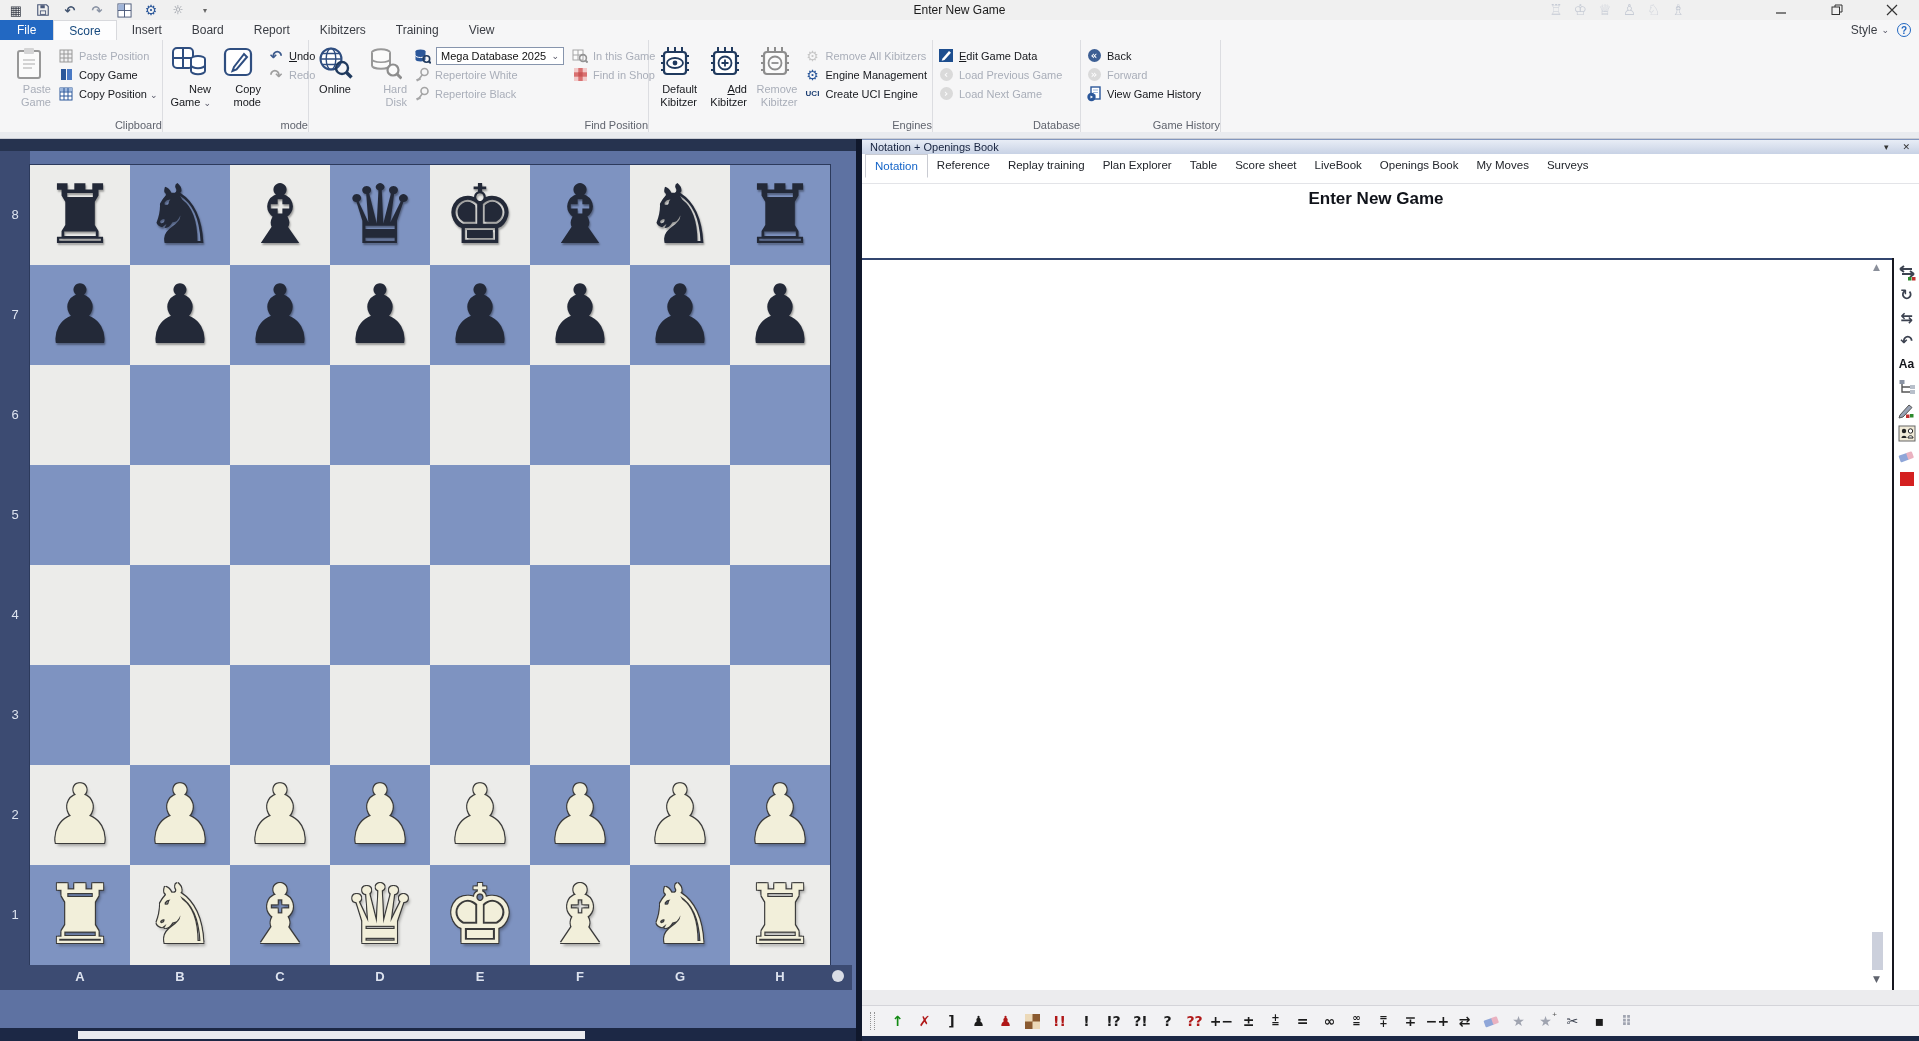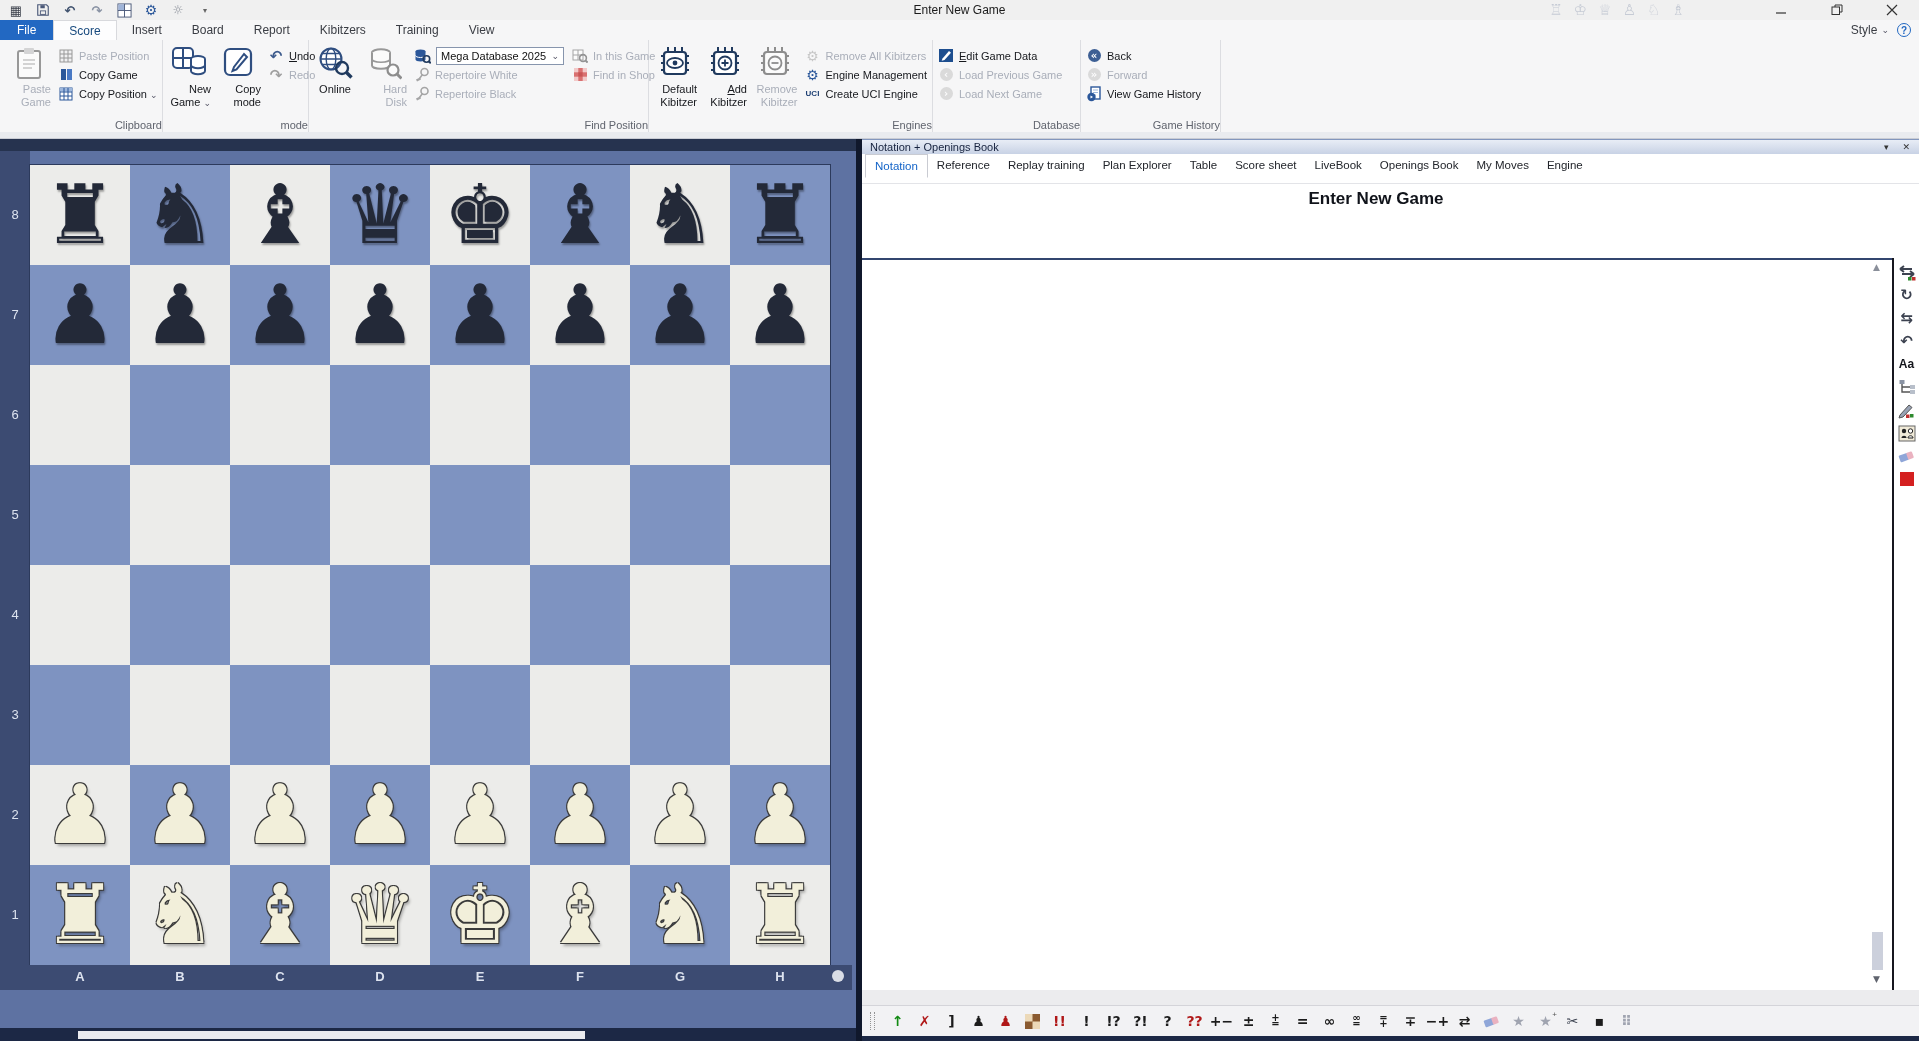--- a/index.html
+++ b/index.html
@@ -649,21 +649,21 @@
       <div class="ptabs">
           <span class="ptab sel">Notation</span>
           <span class="ptab">Reference</span>
           <span class="ptab">Replay training</span>
           <span class="ptab">Plan Explorer</span>
           <span class="ptab">Table</span>
           <span class="ptab">Score sheet</span>
           <span class="ptab">LiveBook</span>
           <span class="ptab">Openings Book</span>
           <span class="ptab">My Moves</span>
-          <span class="ptab">Engine</span>
+          <span class="ptab">Surveys</span>
         </div>
       <div class="pheading">Enter New Game</div>
       <div class="nbox"></div>
       <div class="vscroll">
         <span class="sup g">▲</span>
         <span class="sthumb"></span>
         <span class="sdown g">▼</span>
       </div>
       <div class="sidebar">
           <span class="stbtn">

